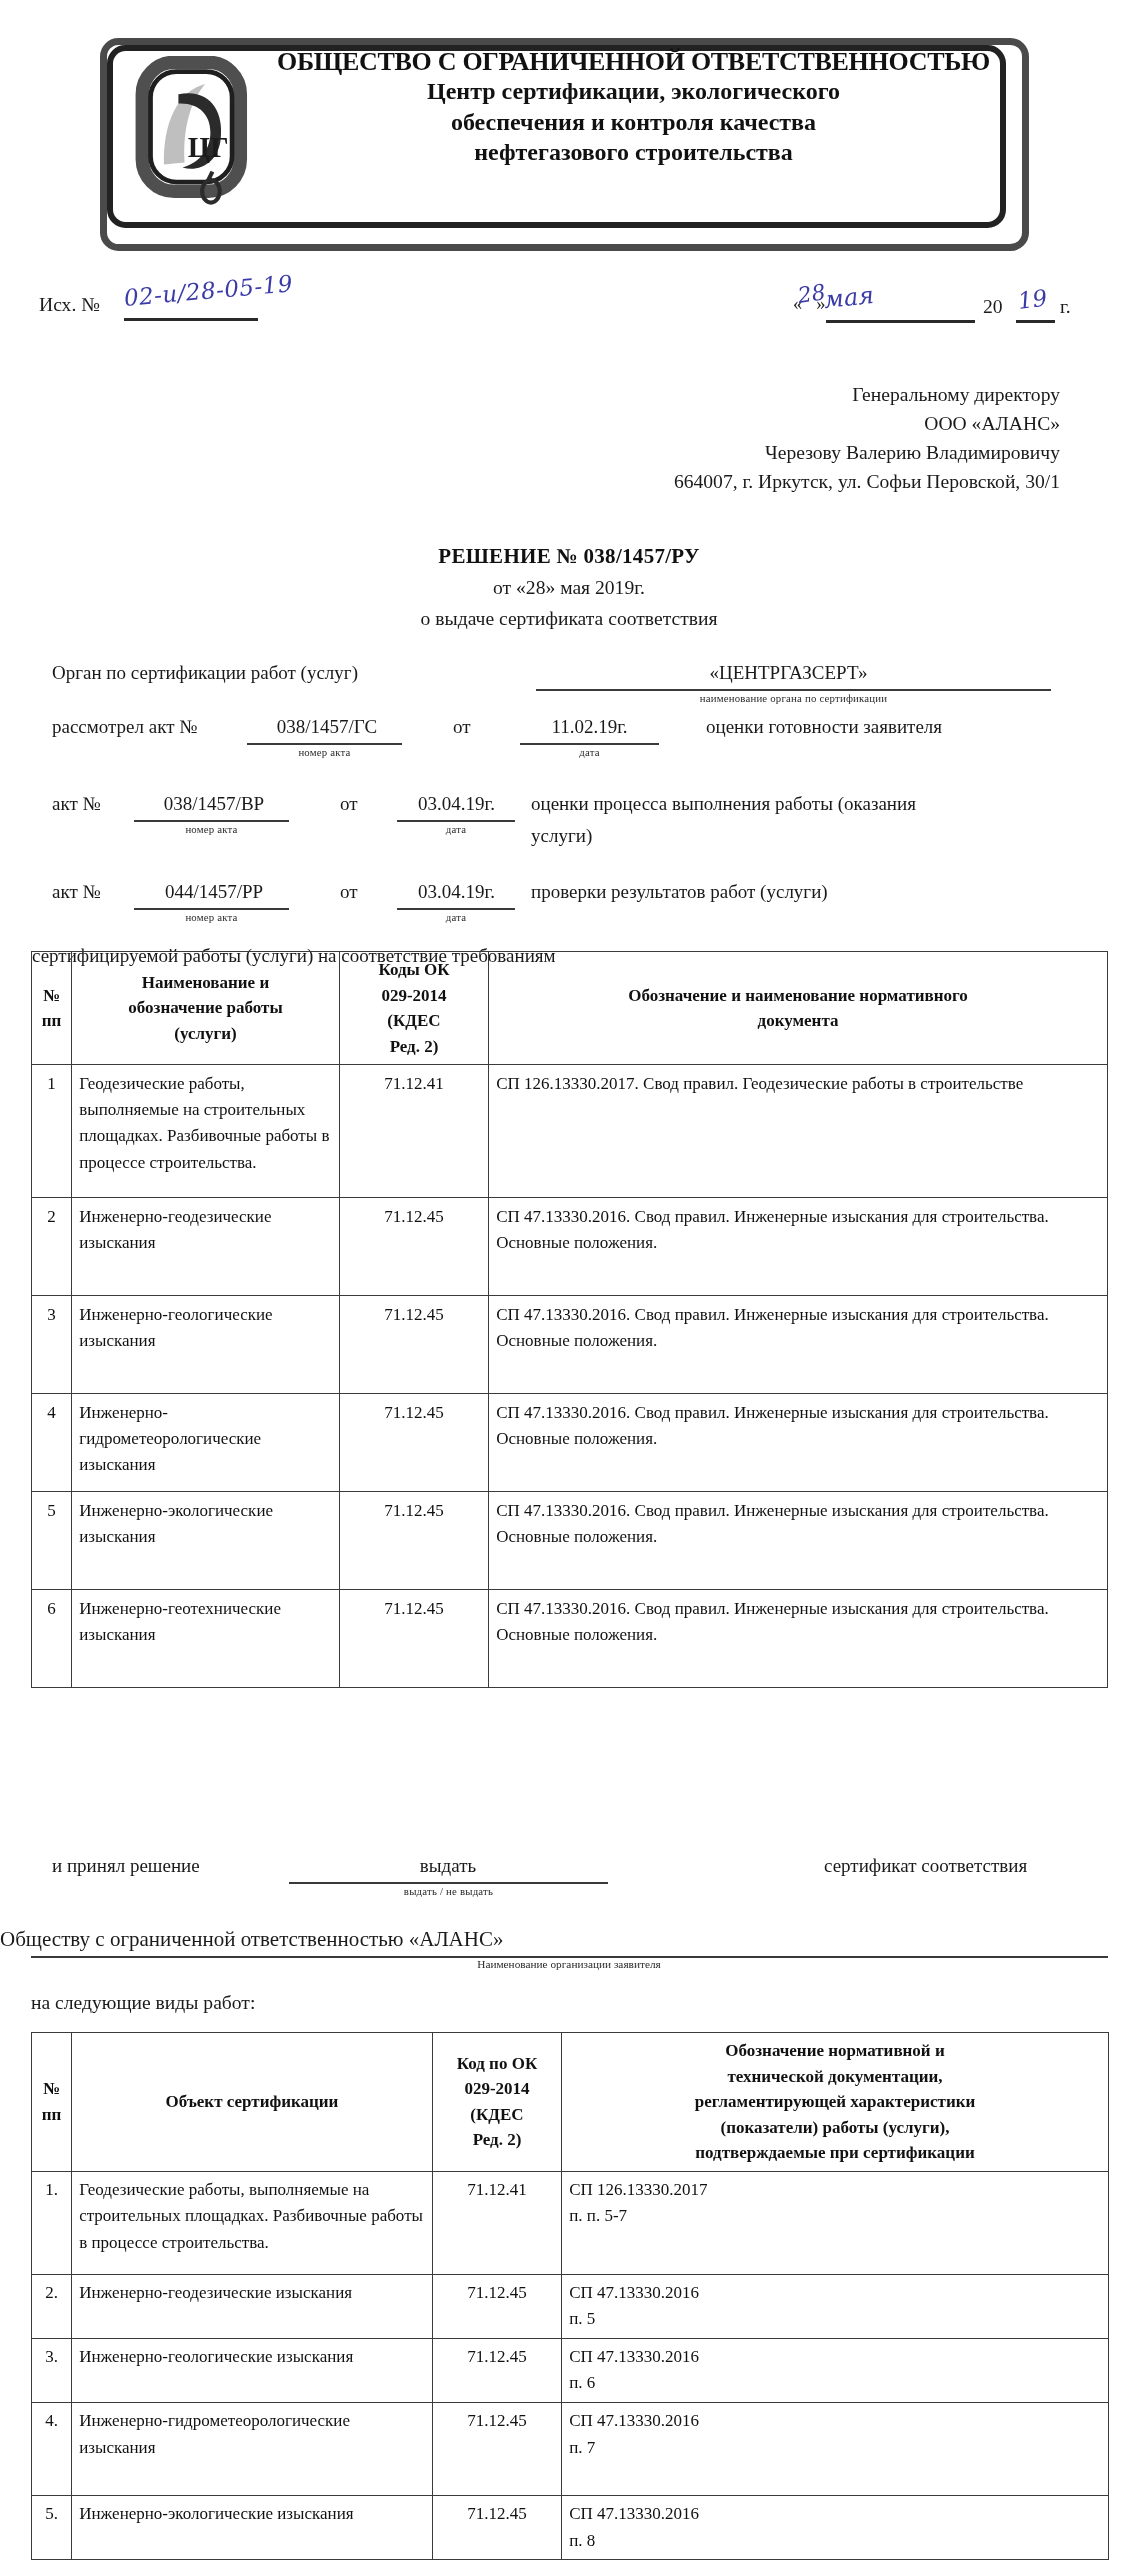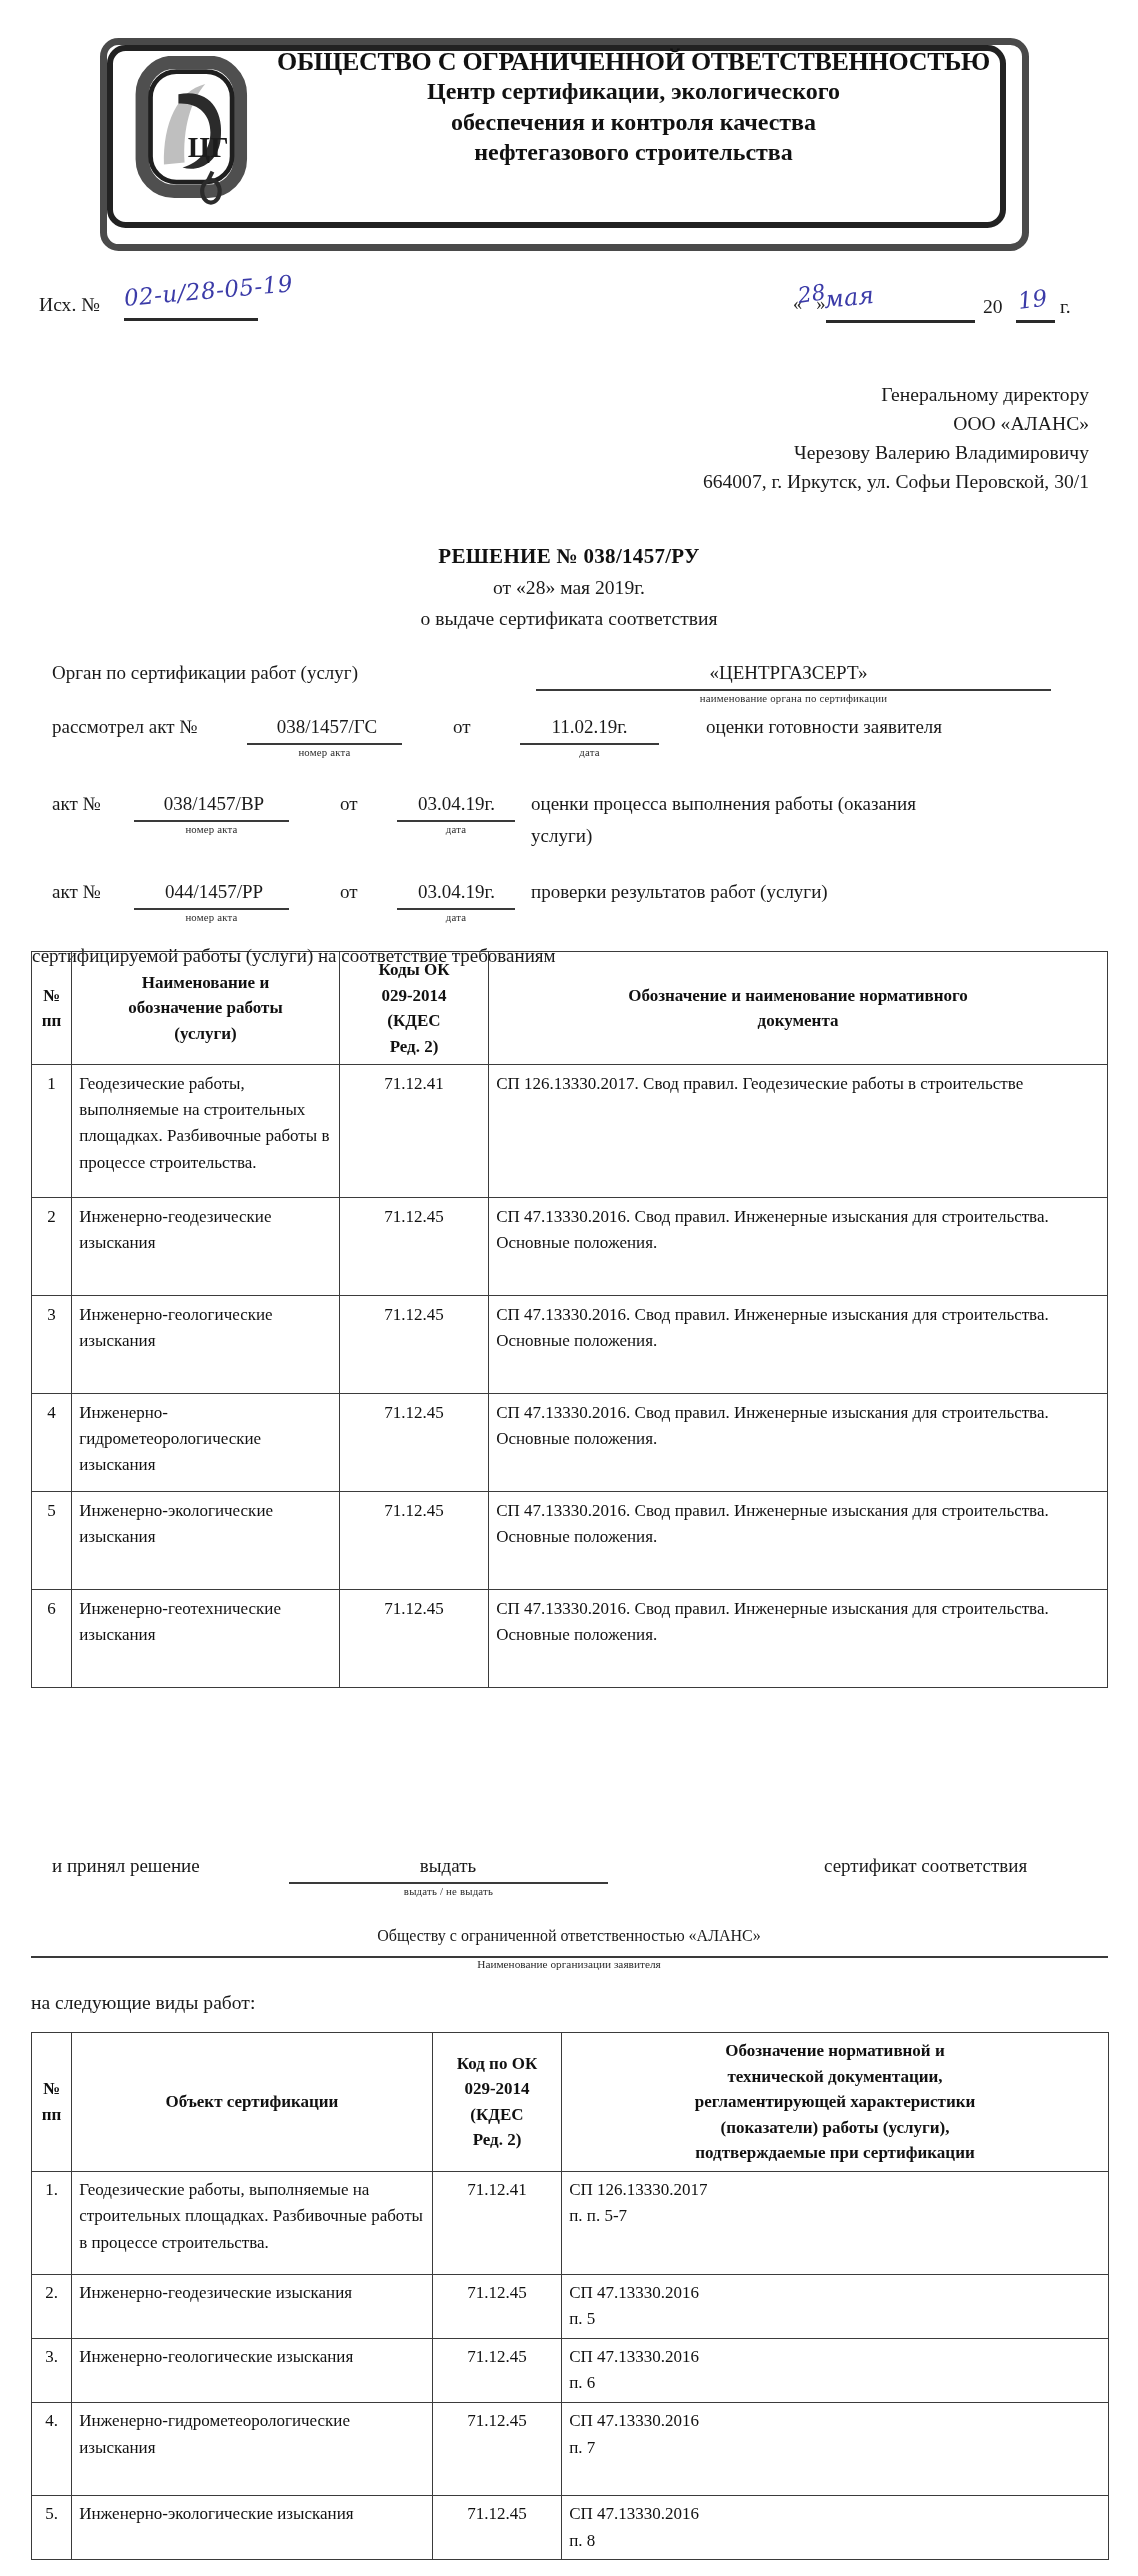--- a/index.html
+++ b/index.html
@@ -188,21 +188,21 @@
     color: #1c1c1c;
   }
 
   
   .addressee {
     position: absolute;
     left: 0;
     top: 381px;
     width: 1138px;
     text-align: right;
-    padding-right: 49px;
+    padding-right: 78px;
     box-sizing: border-box;
     font-size: 19.6px;
     line-height: 1.48;
     color: #1a1a1a;
   }
 
   
   .doc-title {
     position: absolute;
     left: 0;
@@ -283,22 +283,21 @@
   #table2-wrap { position: absolute; left: 31px; top: 2032px; width: 1077px; }
   #table2-wrap table.doc { width: 1077px; }
 
   
   .decision-block { position: absolute; left: 0; top: 1855px; width: 1138px; }
   .applicant-line {
     position: absolute;
     left: 0;
     top: 1927px;
     width: 1138px;
-    text-align: center;
-    font-size: 16px;
+    font-size: 21px;
     color: #1a1a1a;
   }
   .applicant-rule {
     position: absolute;
     left: 31px;
     top: 1956px;
     width: 1077px;
     height: 2.1px;
     background: #3a3a3a;
   }

